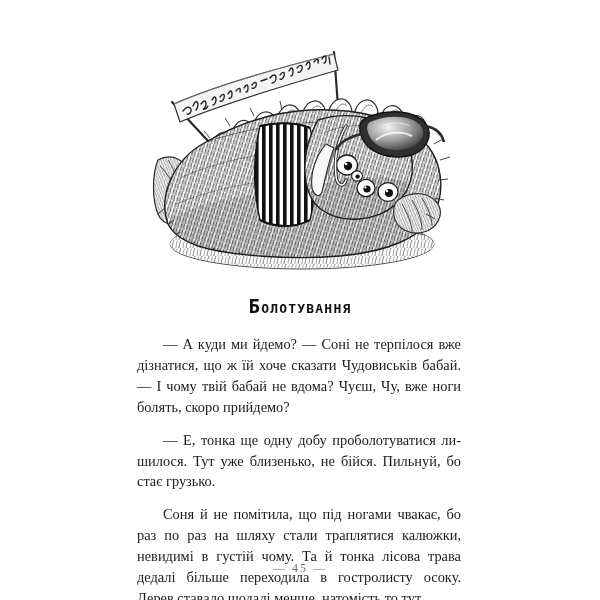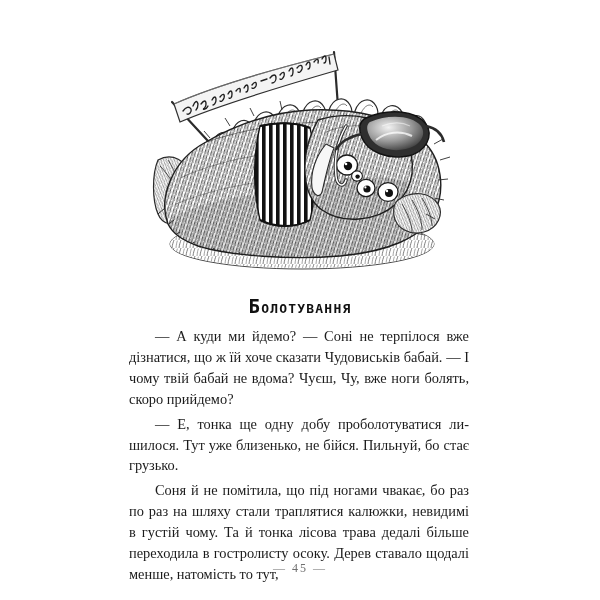--- a/index.html
+++ b/index.html
@@ -44,21 +44,21 @@
   }
 
   
   .body-text {
     position: absolute;
     left: 125px;
     top: 322px;
     width: 348px;
   }
   .body-text p {
-    margin: 4px;
+    margin: 12px;
     text-indent: 26px;
     text-align: justify;
     font-size: 14.4px;
     line-height: 20.9px;
     color: #1b1b1b;
     -webkit-hyphens: manual;
     hyphens: manual;
   }
 
   

